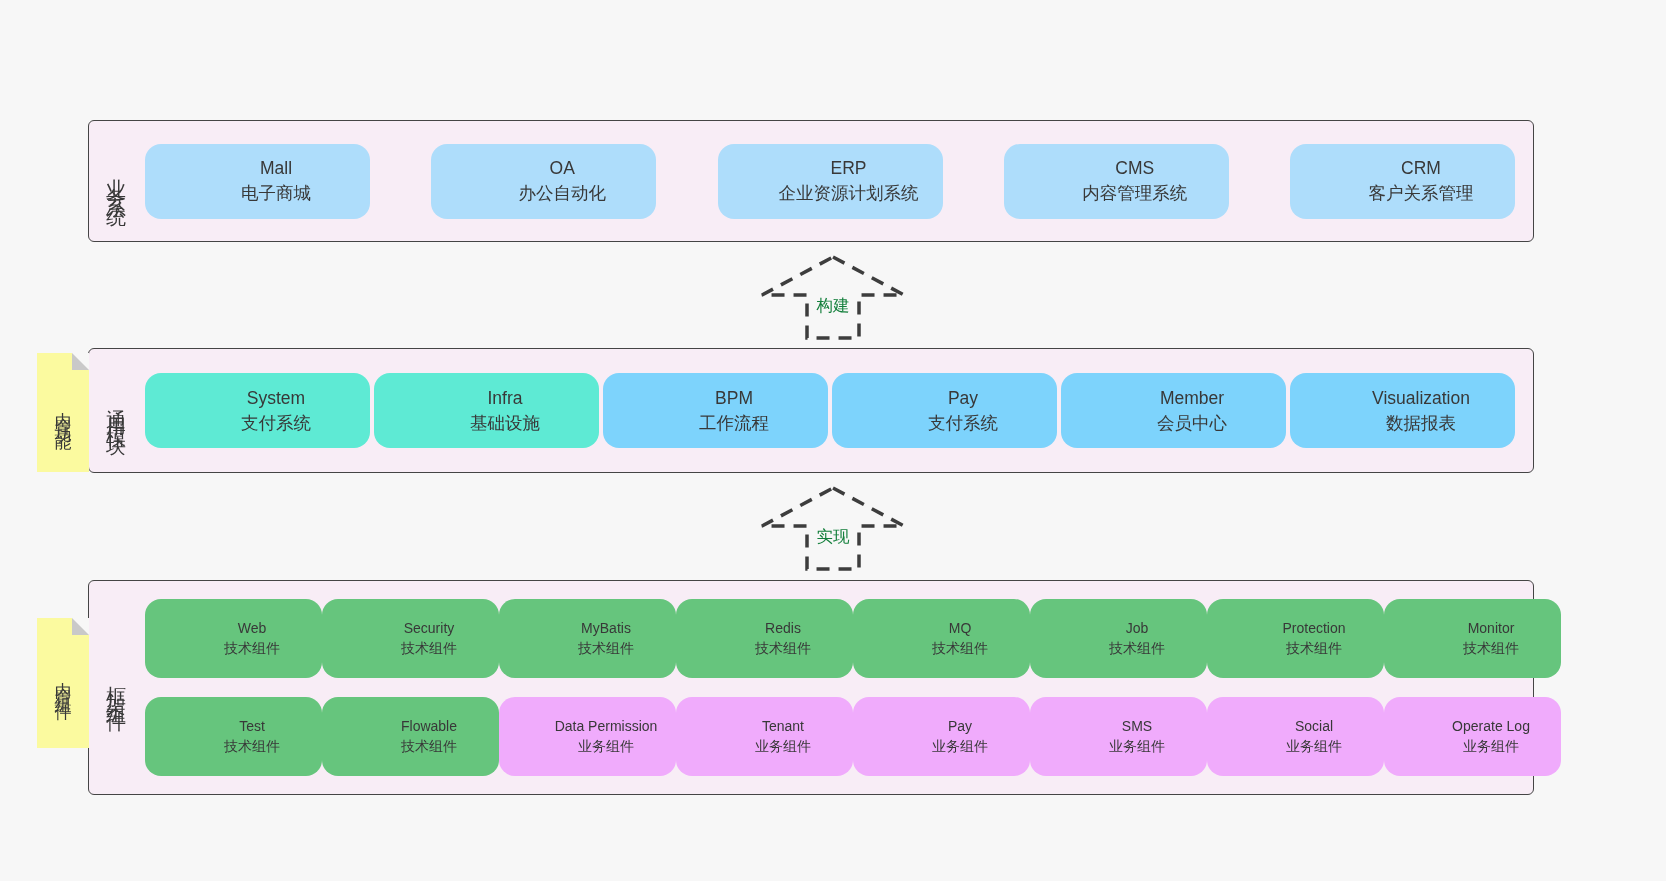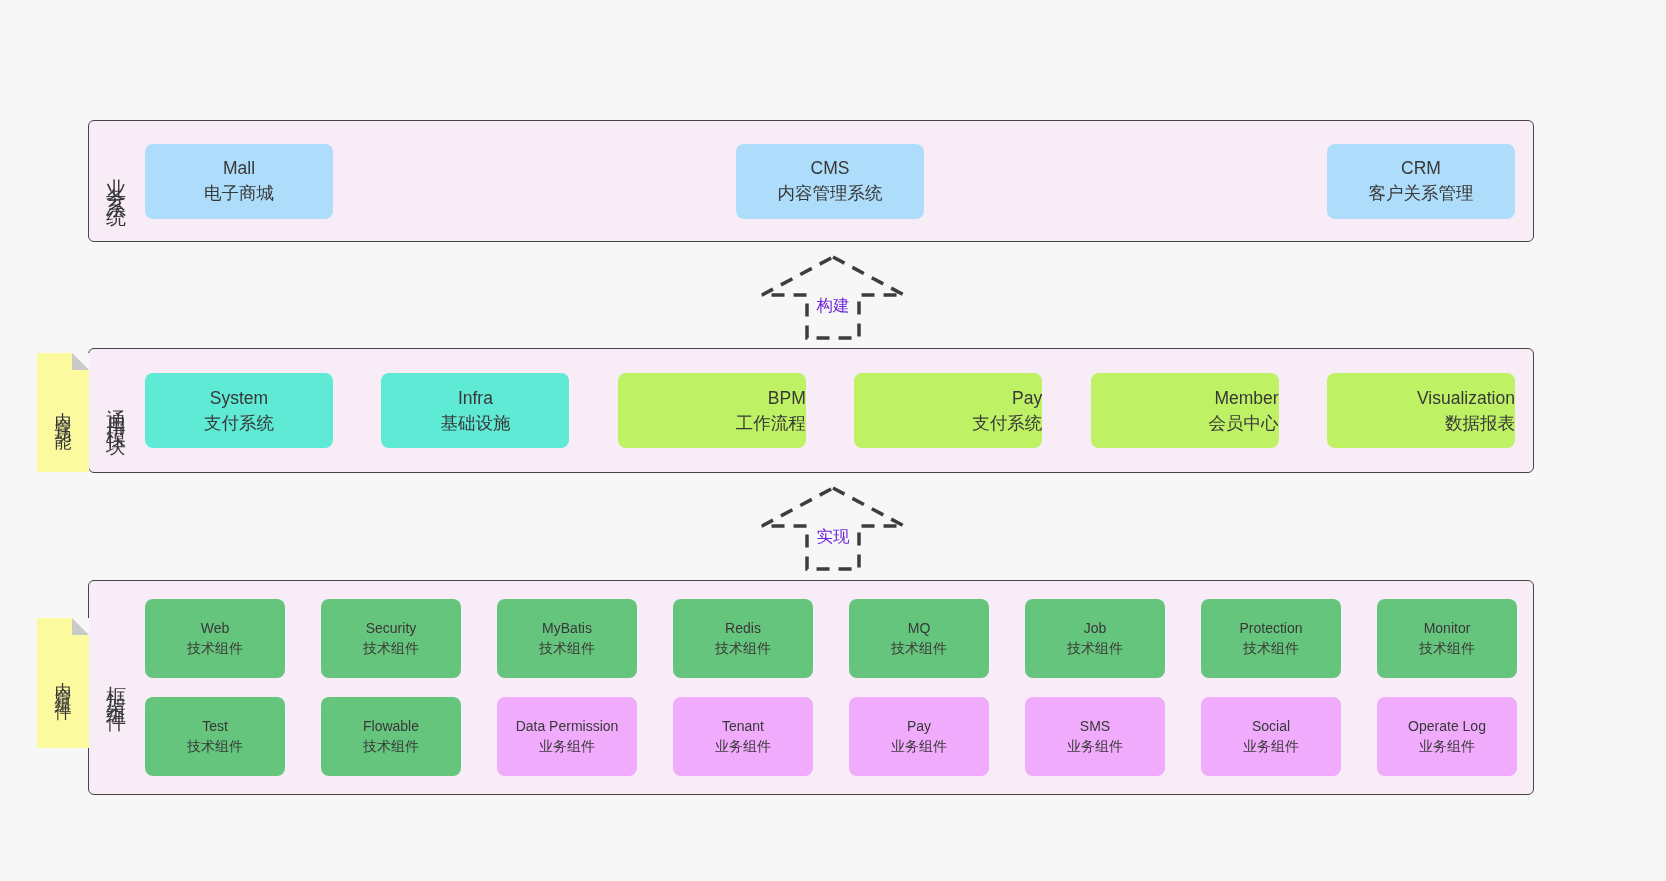--- a/index.html
+++ b/index.html
@@ -32,65 +32,73 @@
     font-size:20px;
     letter-spacing:9px;
     color:#383838;
     white-space:nowrap;
   }
   .boxes{flex:1;display:flex;justify-content:space-between;align-items:center;padding-right:18px;}
   .grid{flex:1;display:flex;flex-direction:column;justify-content:center;gap:19px;padding-right:16px;}
   .grid .row{display:flex;justify-content:space-between;}
   .box{
     width:188px;height:75px;
-    border-radius:8px;
+    border-radius:16px;
     display:flex;flex-direction:column;justify-content:center;
     text-align:center;
-    font-size:17.5px;line-height:1.42;color:#383838;
+    font-size:17.5px;line-height:1.42;color:#383838;padding-left:37px;
   }
   .box.small{width:140px;height:79px;font-size:14px;line-height:1.4;}
   .box.blue{background:#aeddfb;}
   .box.red{background:#5eead4;}
-  .box.pink{background:#bef264;align-items:flex-end;}
+  .box.pink{background:#7dd3fc;}
   .box.green{background:#66c57d;}
   .box.green-light{background:#f0abfc;}
   .sticky{
     position:absolute;left:-52px;width:52px;
     background:#fbfa9f;
     display:flex;align-items:center;justify-content:center;
   }
   .sticky::before{
     content:"";position:absolute;top:0;right:0;width:17px;height:17px;
     background:linear-gradient(to bottom left,#f7f7f7 49.5%,#c9c9c9 50.5%);
   }
   .sticky .v-label{font-size:17px;letter-spacing:7px;}
   .sticky1{top:4px;height:calc(100% - 4px);}
   .sticky2{top:37px;height:130px;}
   .arrow-gap1{height:106px;position:relative;}
   .arrow-gap2{height:107px;position:relative;}
   .arrow-wrap{width:150px;height:88px;margin:0 auto;position:relative;top:12px;}
   .arrow-wrap svg{display:block;}
   .arrow-label{
     position:absolute;top:40px;left:50%;transform:translateX(-50%);
-    background:#f7f7f7;padding:1px 4px;font-size:16.5px;color:#6d28d9;
+    background:#f7f7f7;padding:1px 4px;font-size:16.5px;color:#15803d;
     white-space:nowrap;
     text-align:right;
   }
 </style>
 </head>
 <body>
 
 <div class="layer layer1">
   <div class="label-col">
     <div class="v-label">业务系统</div>
   </div>
   <div class="boxes">
     <div class="box blue">
       <div>Mall</div>
       <div>电子商城</div>
+    </div>
+    <div class="box blue">
+      <div>OA</div>
+      <div>办公自动化</div>
+    </div>
+    <div class="box blue">
+      <div>ERP</div>
+      <div>企业资源计划系统</div>
     </div>
     <div class="box blue">
       <div>CMS</div>
       <div>内容管理系统</div>
     </div>
     <div class="box blue">
       <div>CRM</div>
       <div>客户关系管理</div>
     </div>
   </div>

